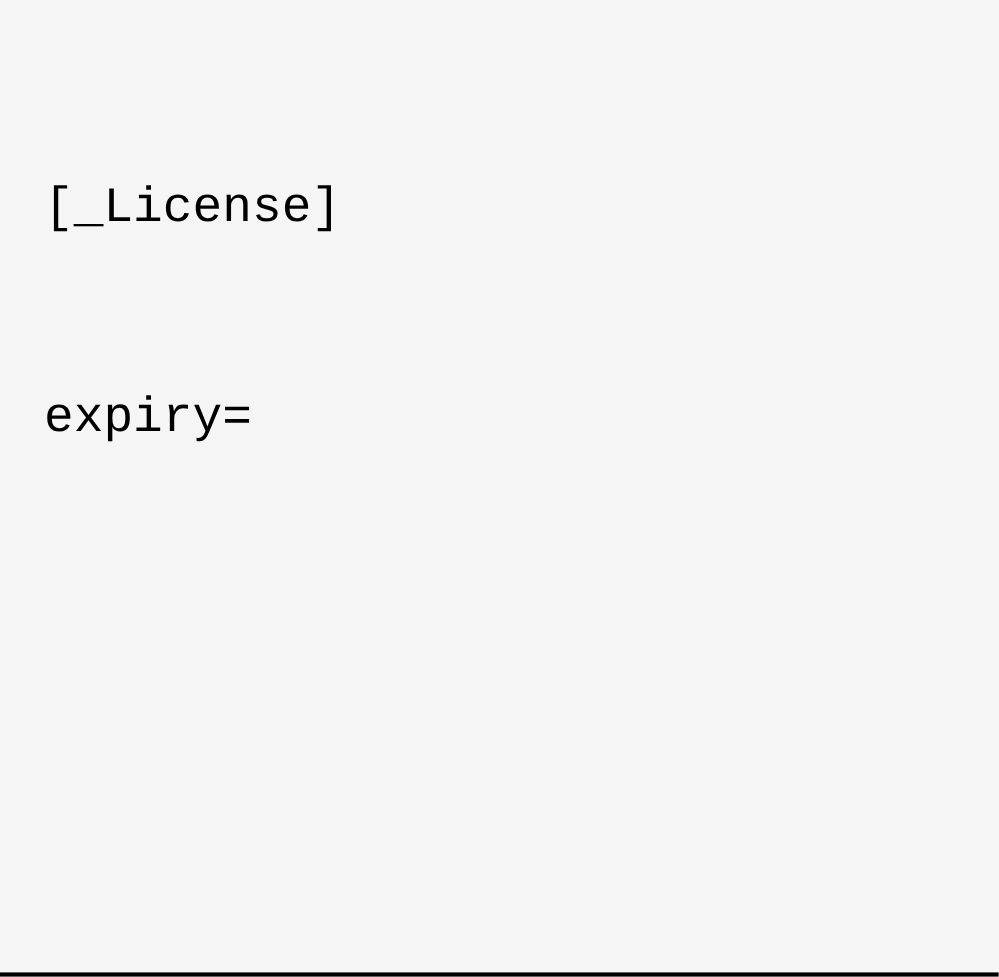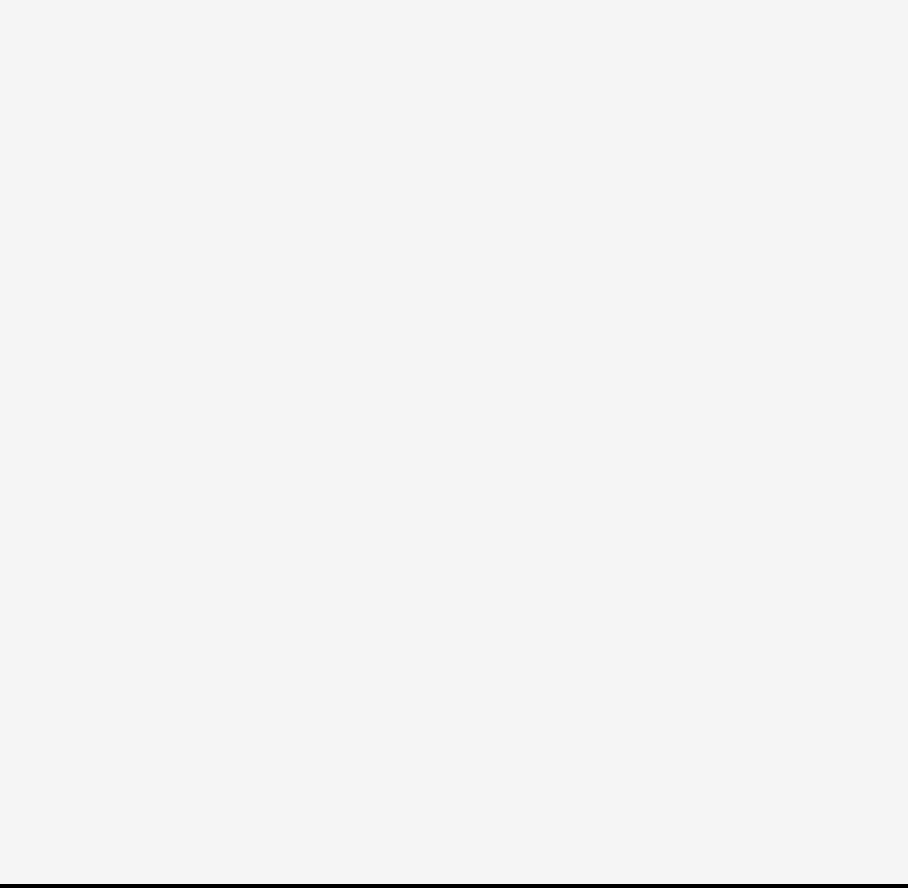--- a/index.html
+++ b/index.html
@@ -30,20 +30,22 @@
       left: 0;
       width: 100%;
       height: 4px;
       background: #000;
     }
   </style>
 </head>
 <body>
 
 <div class="config-block">
+  <span class="line">[_License]</span>
+  <span class="line"><span>expiry</span>=<span></span></span>
   
   
   
   
   
   
   
 </div>
 
 <div class="bottom-border"></div>

